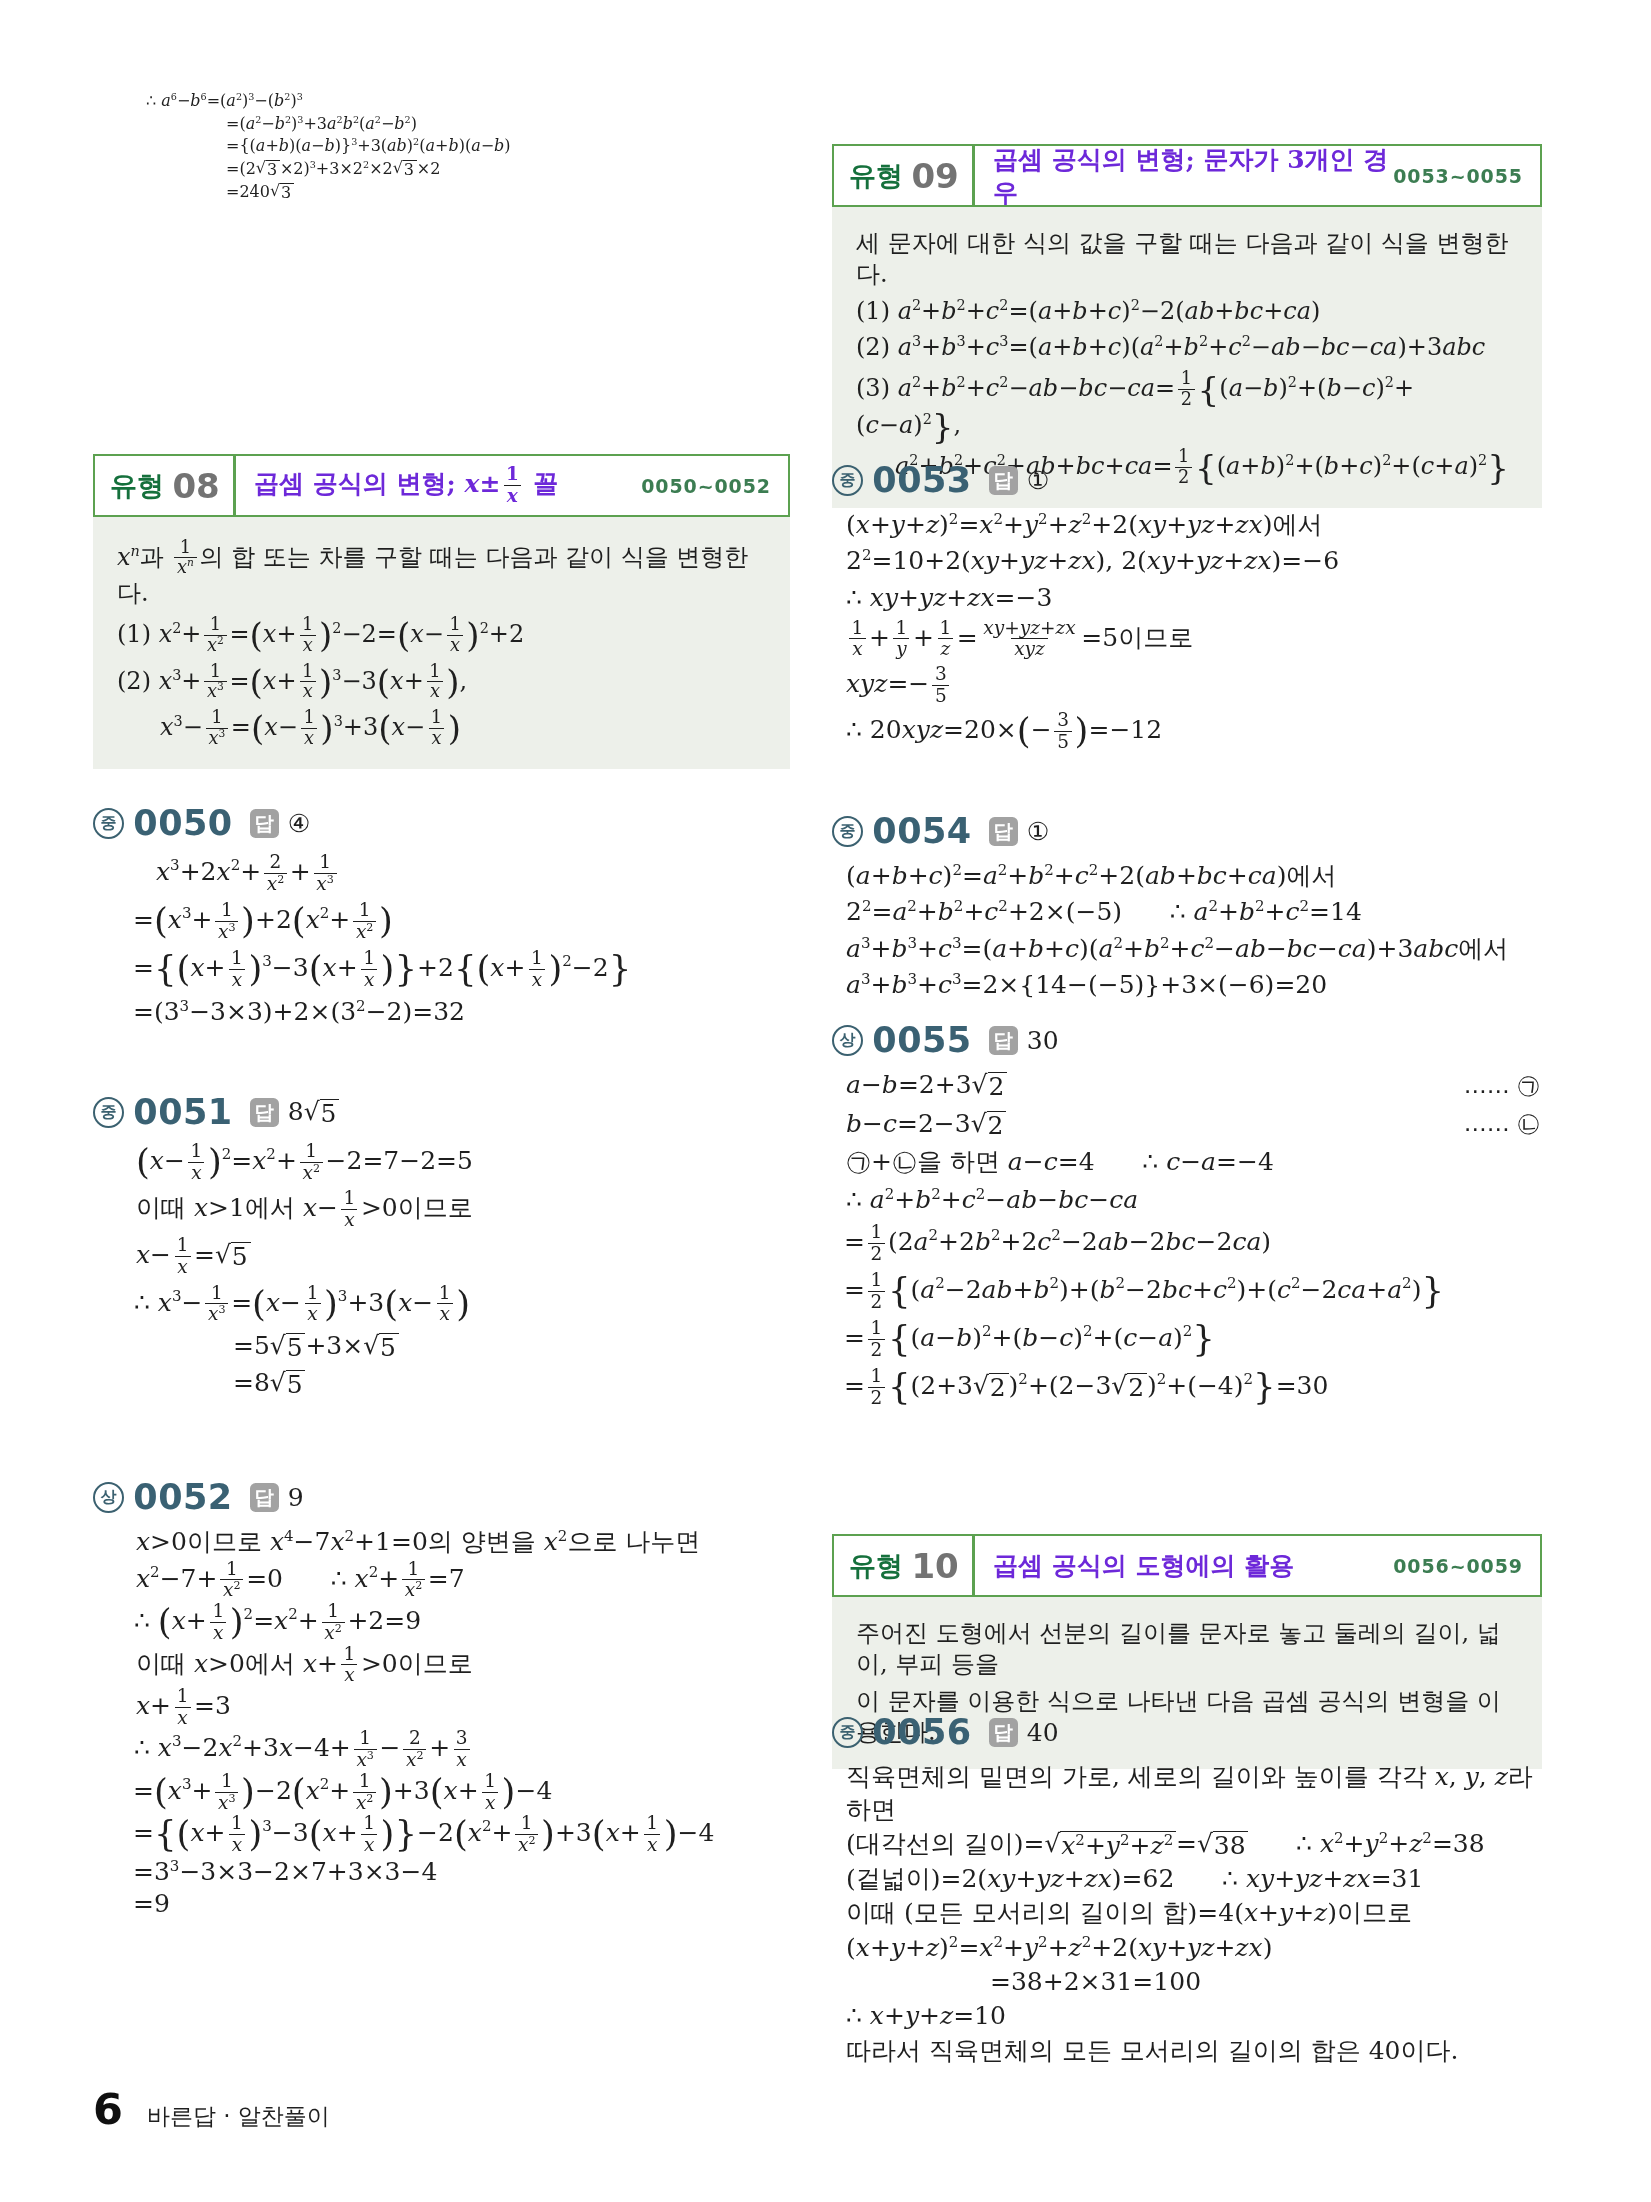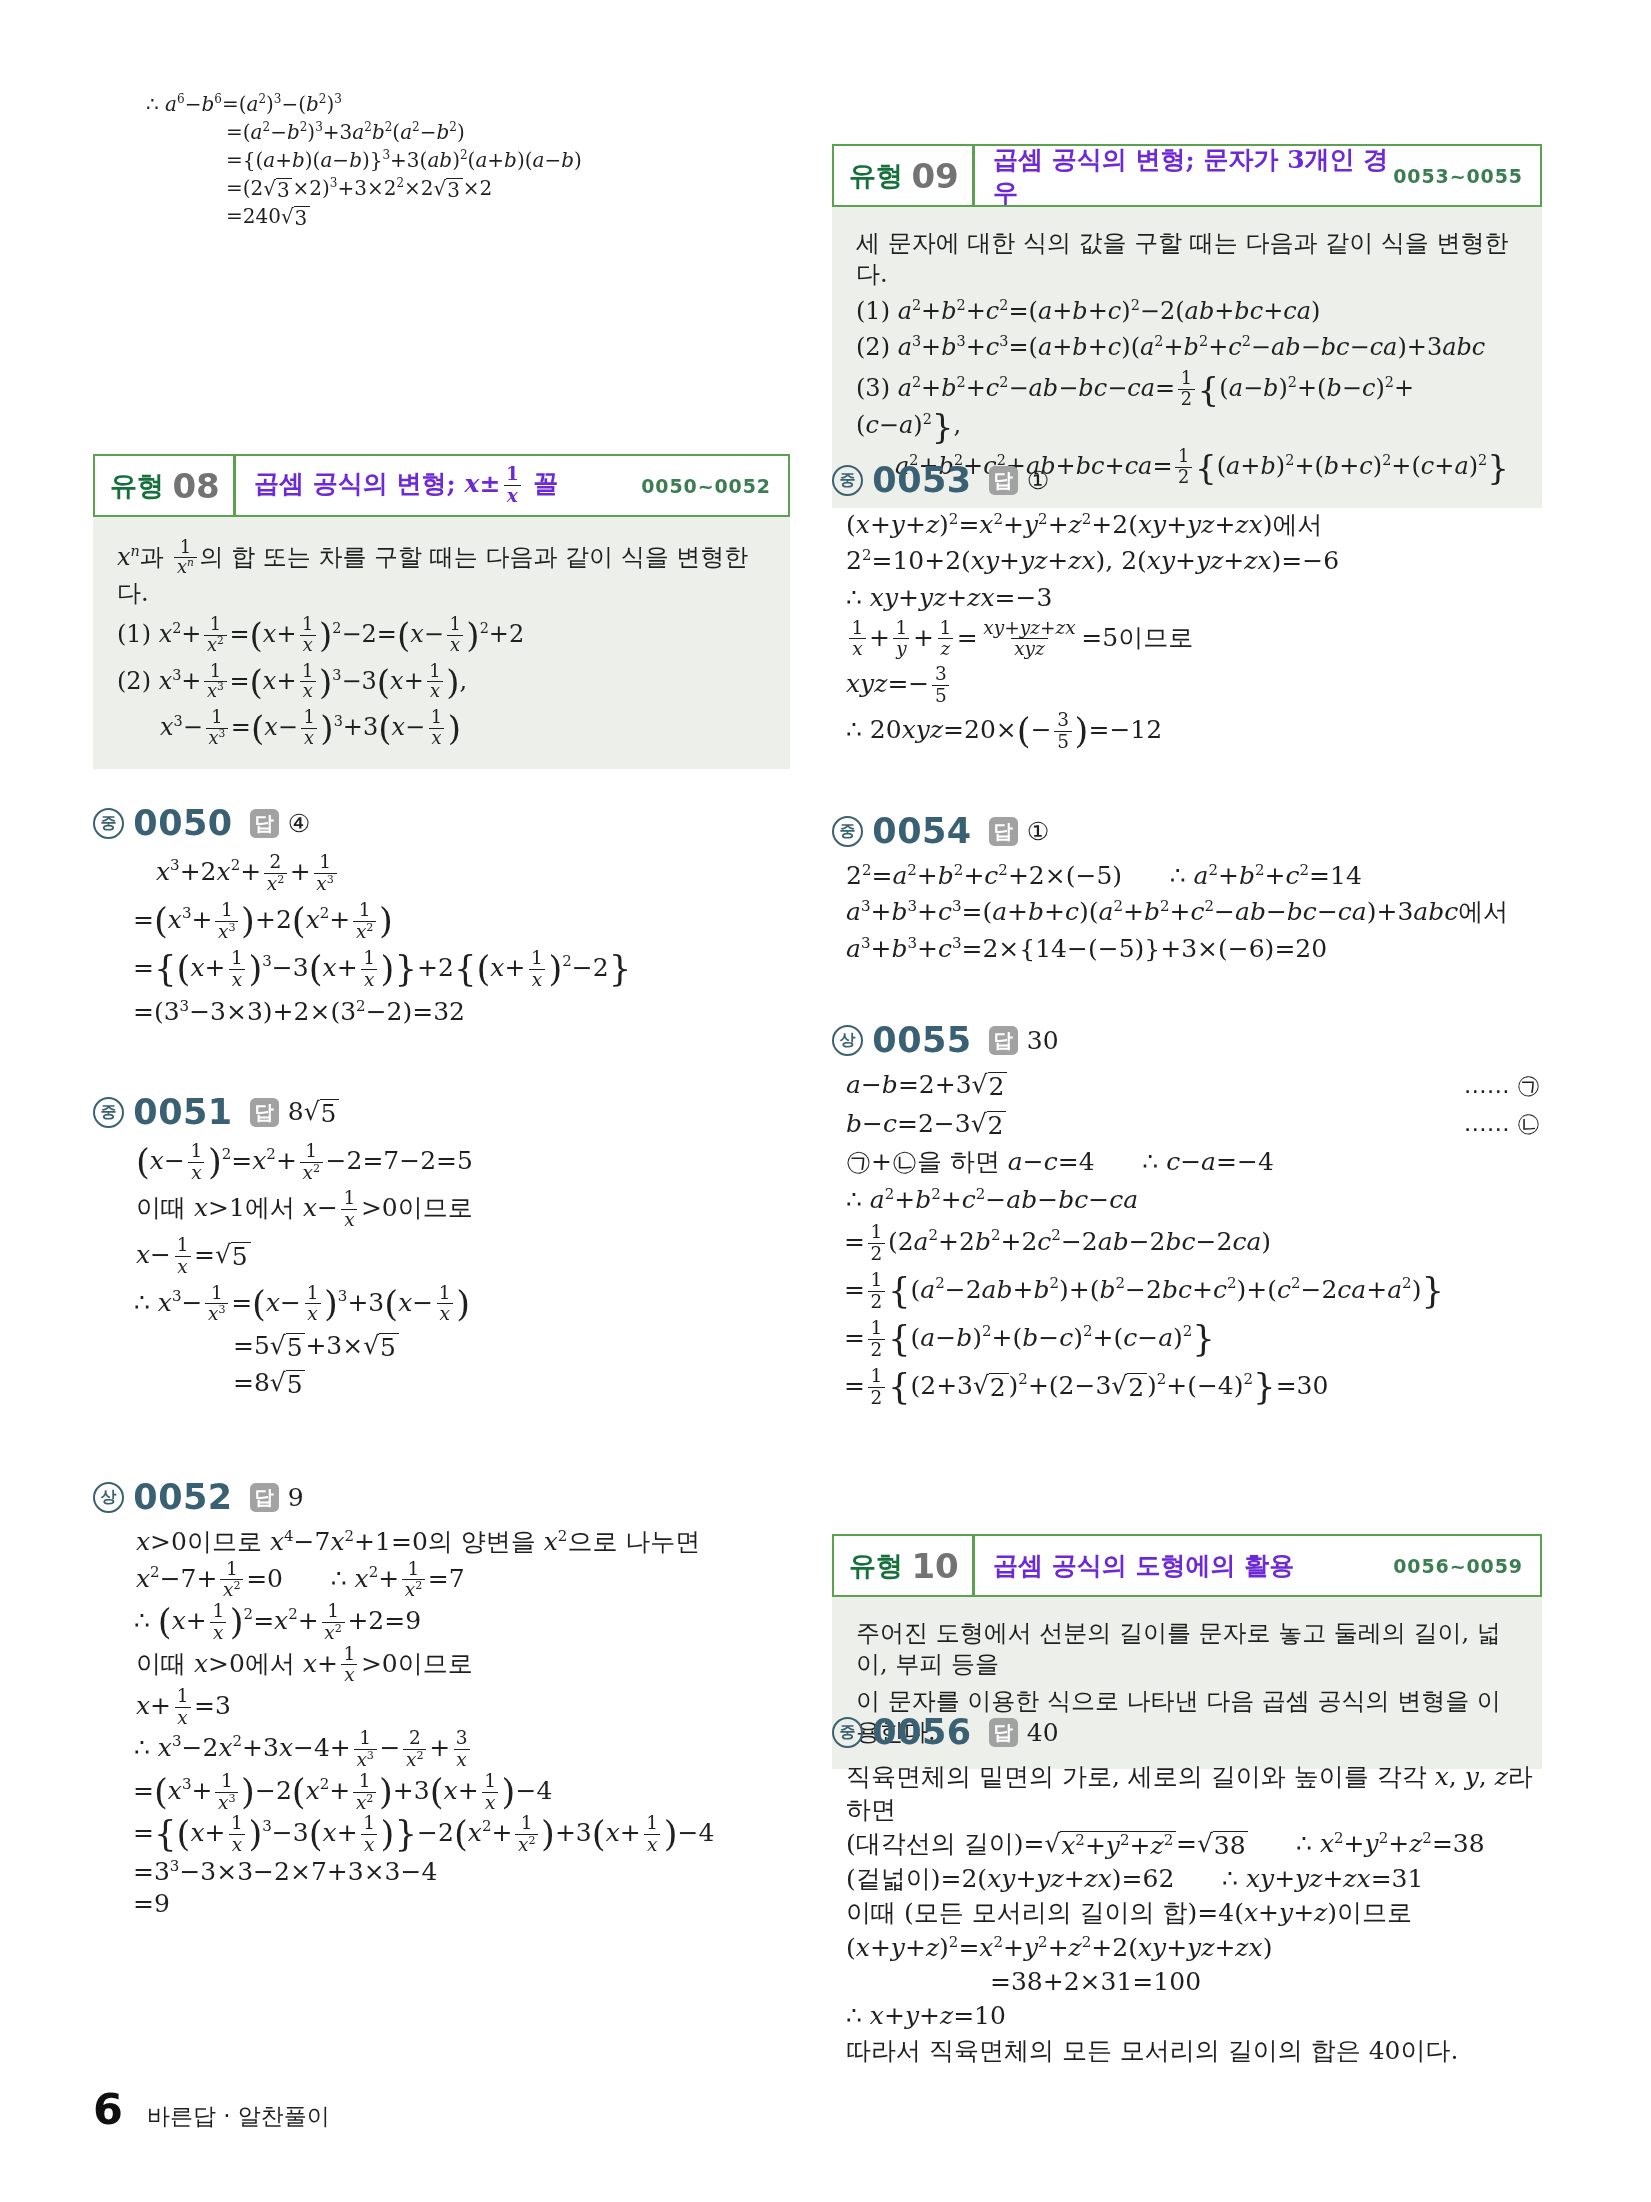--- a/index.html
+++ b/index.html
@@ -43,21 +43,21 @@
   
   .p-head{display:flex;align-items:center;gap:9.3px;margin-bottom:11.2px;}
   .diff{box-sizing:border-box;width:31px;height:31px;border:2.3px solid #3b6170;border-radius:50%;
         color:#3b6170;font-size:16px;font-weight:bold;display:flex;align-items:center;justify-content:center;}
   .pid{font-size:35px;font-weight:bold;color:#3a6173;letter-spacing:0.5px;line-height:1;}
   .abadge{background:#a2a2a2;color:#fff;font-size:19.6px;font-weight:bold;width:29px;height:29px;
           border-radius:5.6px;display:flex;align-items:center;justify-content:center;margin-left:7.5px;}
   .aval{font-size:25px;font-family:"DejaVu Serif",serif;}
   .aval .k{font-family:"DejaVu Sans",sans-serif;}
 
-  .intro .line{margin:1.9px 0;font-size:20px;}
+  .intro .line{margin:1.9px 0;font-size:16px;}
   .prob-0050 .line{margin:5.6px 0;}
   .prob-0051 .line{margin:4.7px 0;}
   .prob-0052 .line{margin:0 0;}
   .prob-0053 .line{margin:3.7px 0;}
   .prob-0054 .line{margin:3.7px 0;}
   .prob-0055 .line{margin:5.6px 0;}
   .prob-0056 .line{margin:1.9px 0;}
 
   
   .footer{position:absolute;left:93px;top:2088px;display:flex;align-items:baseline;gap:24px;}
@@ -274,20 +274,23 @@
 
     <section class="prob-0054" style="top:814px">
       <div class="p-head">
         <span class="diff">중</span>
         <span class="pid">0054</span>
         <span class="abadge">답</span>
         <span class="aval"><span class="k">①</span></span>
       </div>
       <div class="p-body">
           <div class="line" style="margin-left: 14px;">
+            <span class="m">(<i>a</i>+<i>b</i>+<i>c</i>)<sup>2</sup>=<i>a</i><sup>2</sup>+<i>b</i><sup>2</sup>+<i>c</i><sup>2</sup>+2(<i>ab</i>+<i>bc</i>+<i>ca</i>)<span class="k">에서</span></span>
+          </div>
+          <div class="line" style="margin-left: 14px;">
             <span class="m">2<sup>2</sup>=<i>a</i><sup>2</sup>+<i>b</i><sup>2</sup>+<i>c</i><sup>2</sup>+2×(−5)      ∴ <i>a</i><sup>2</sup>+<i>b</i><sup>2</sup>+<i>c</i><sup>2</sup>=14</span>
           </div>
           <div class="line" style="margin-left: 14px;">
             <span class="m"><i>a</i><sup>3</sup>+<i>b</i><sup>3</sup>+<i>c</i><sup>3</sup>=(<i>a</i>+<i>b</i>+<i>c</i>)(<i>a</i><sup>2</sup>+<i>b</i><sup>2</sup>+<i>c</i><sup>2</sup>−<i>ab</i>−<i>bc</i>−<i>ca</i>)+3<i>abc</i><span class="k">에서</span></span>
           </div>
           <div class="line" style="margin-left: 14px;">
             <span class="m"><i>a</i><sup>3</sup>+<i>b</i><sup>3</sup>+<i>c</i><sup>3</sup>=2×{14−(−5)}+3×(−6)=20</span>
           </div>
         </div>
     </section>

